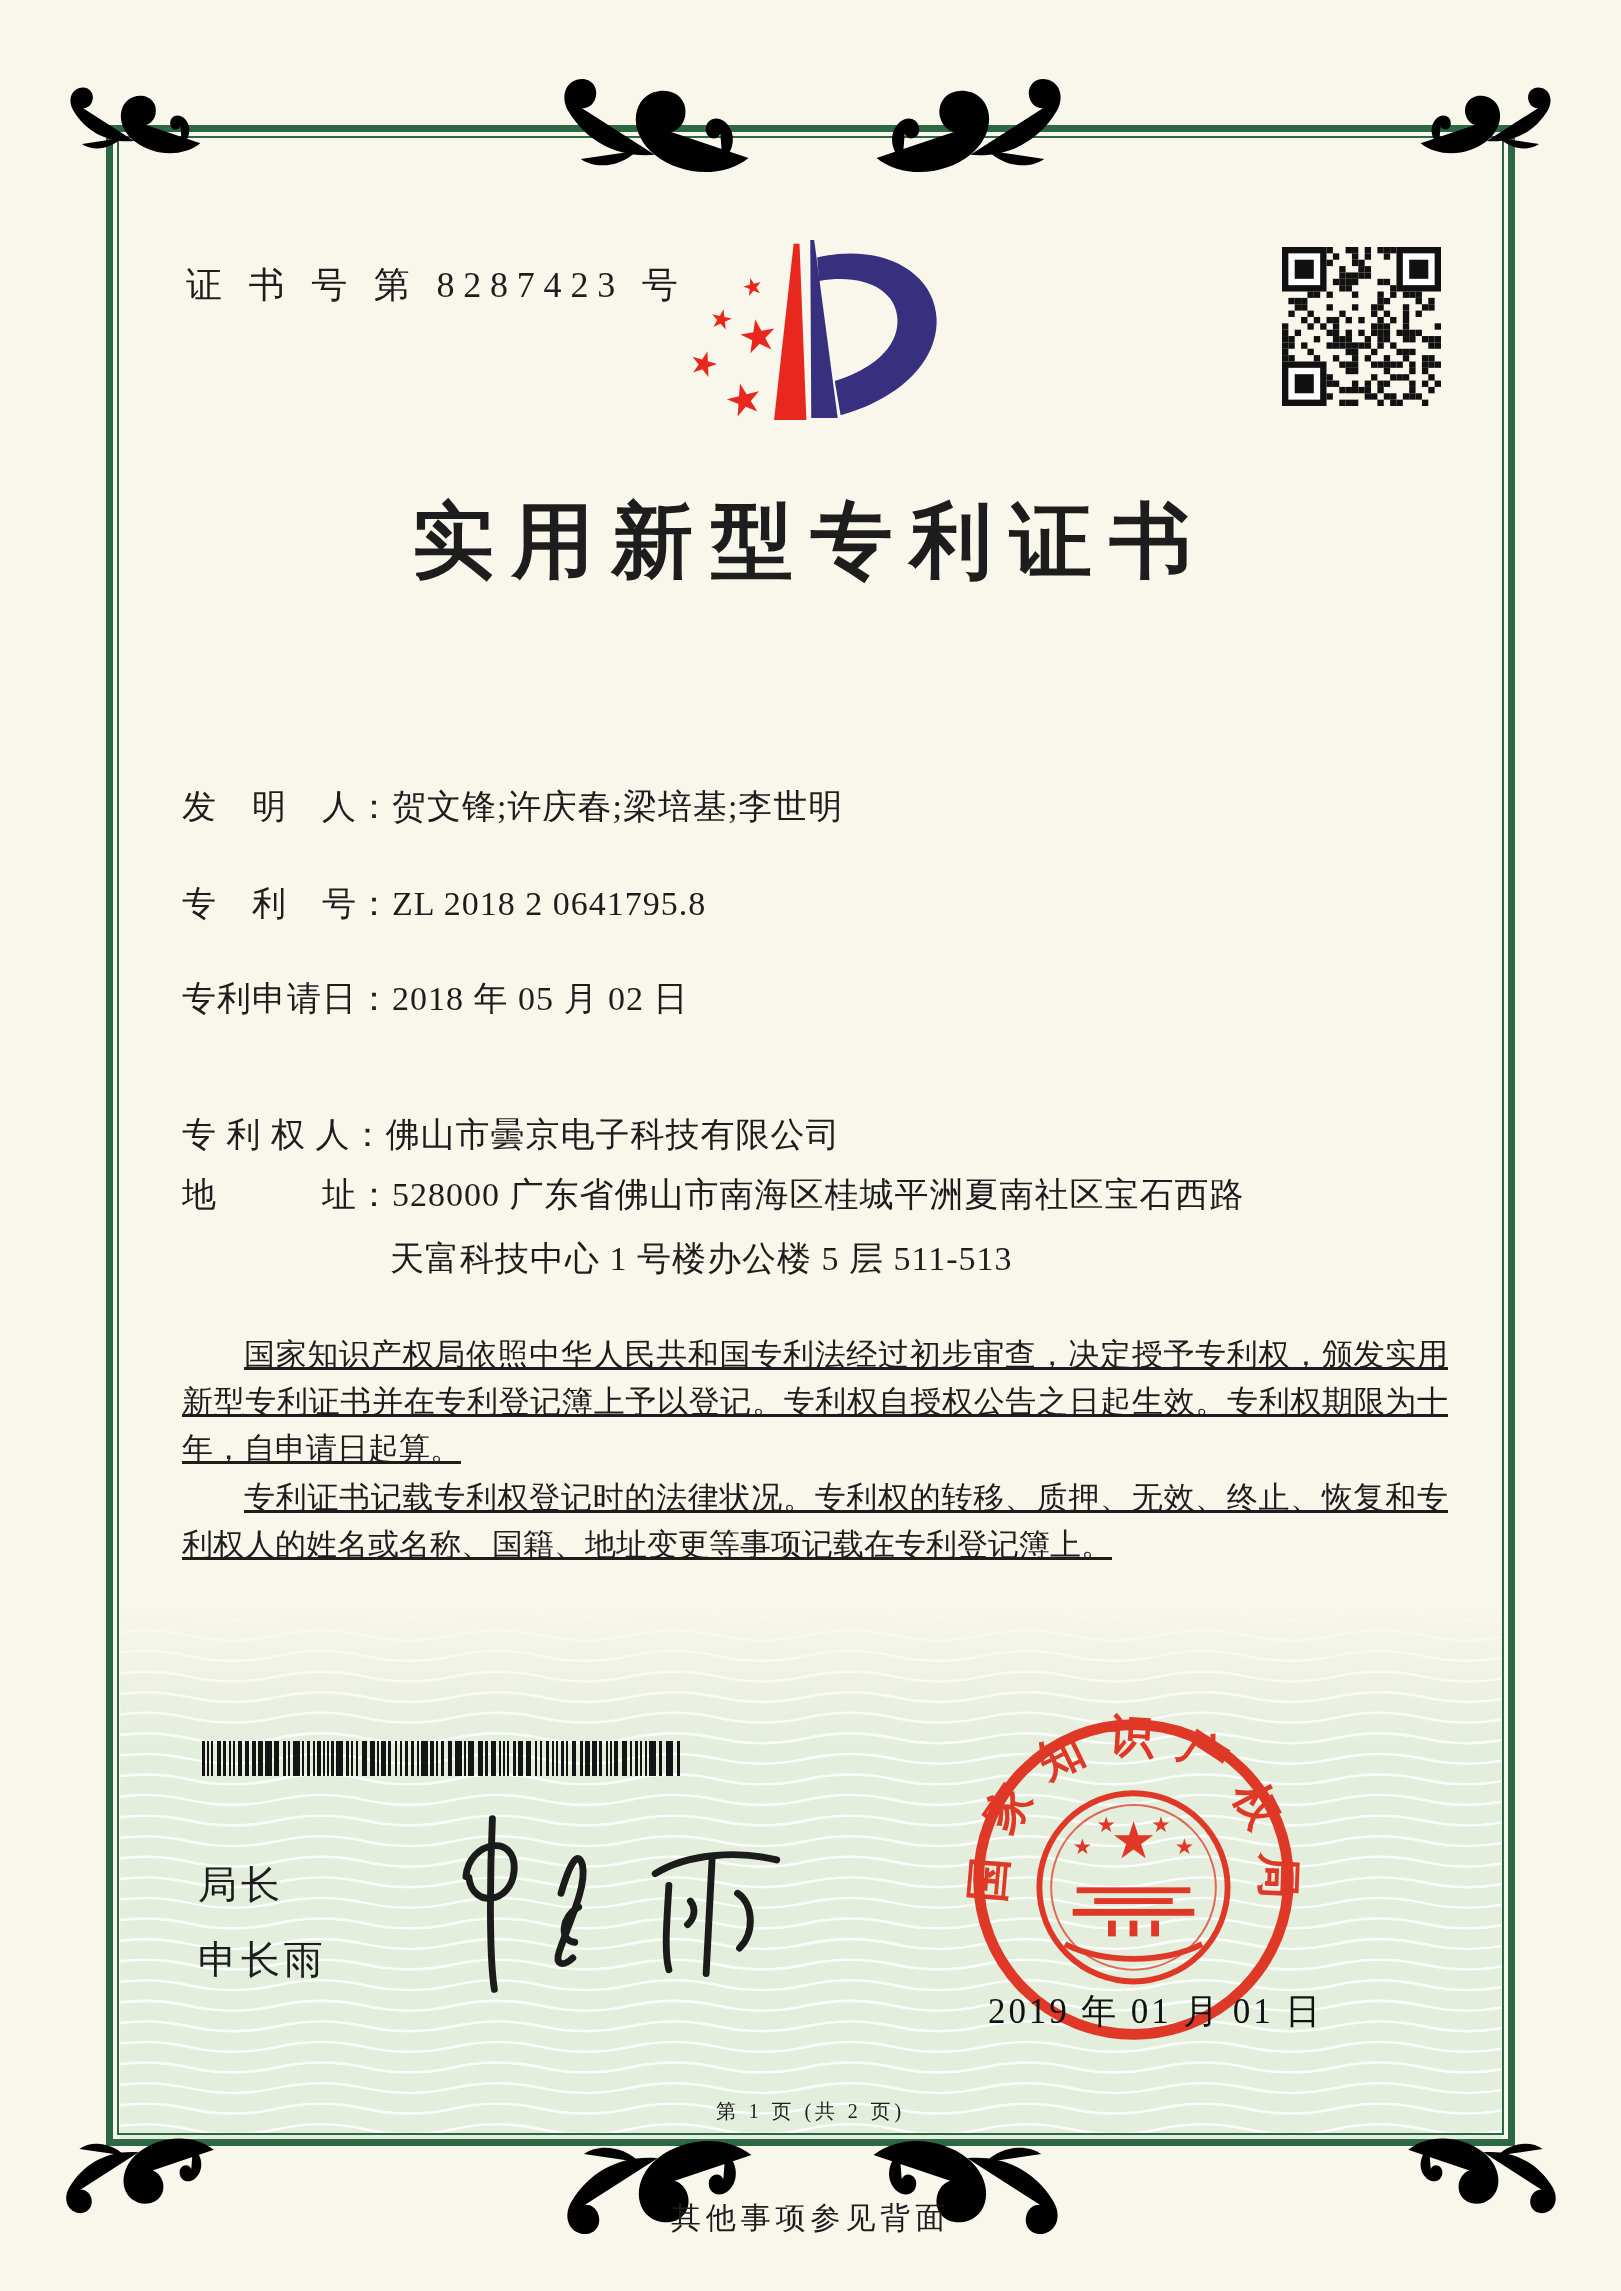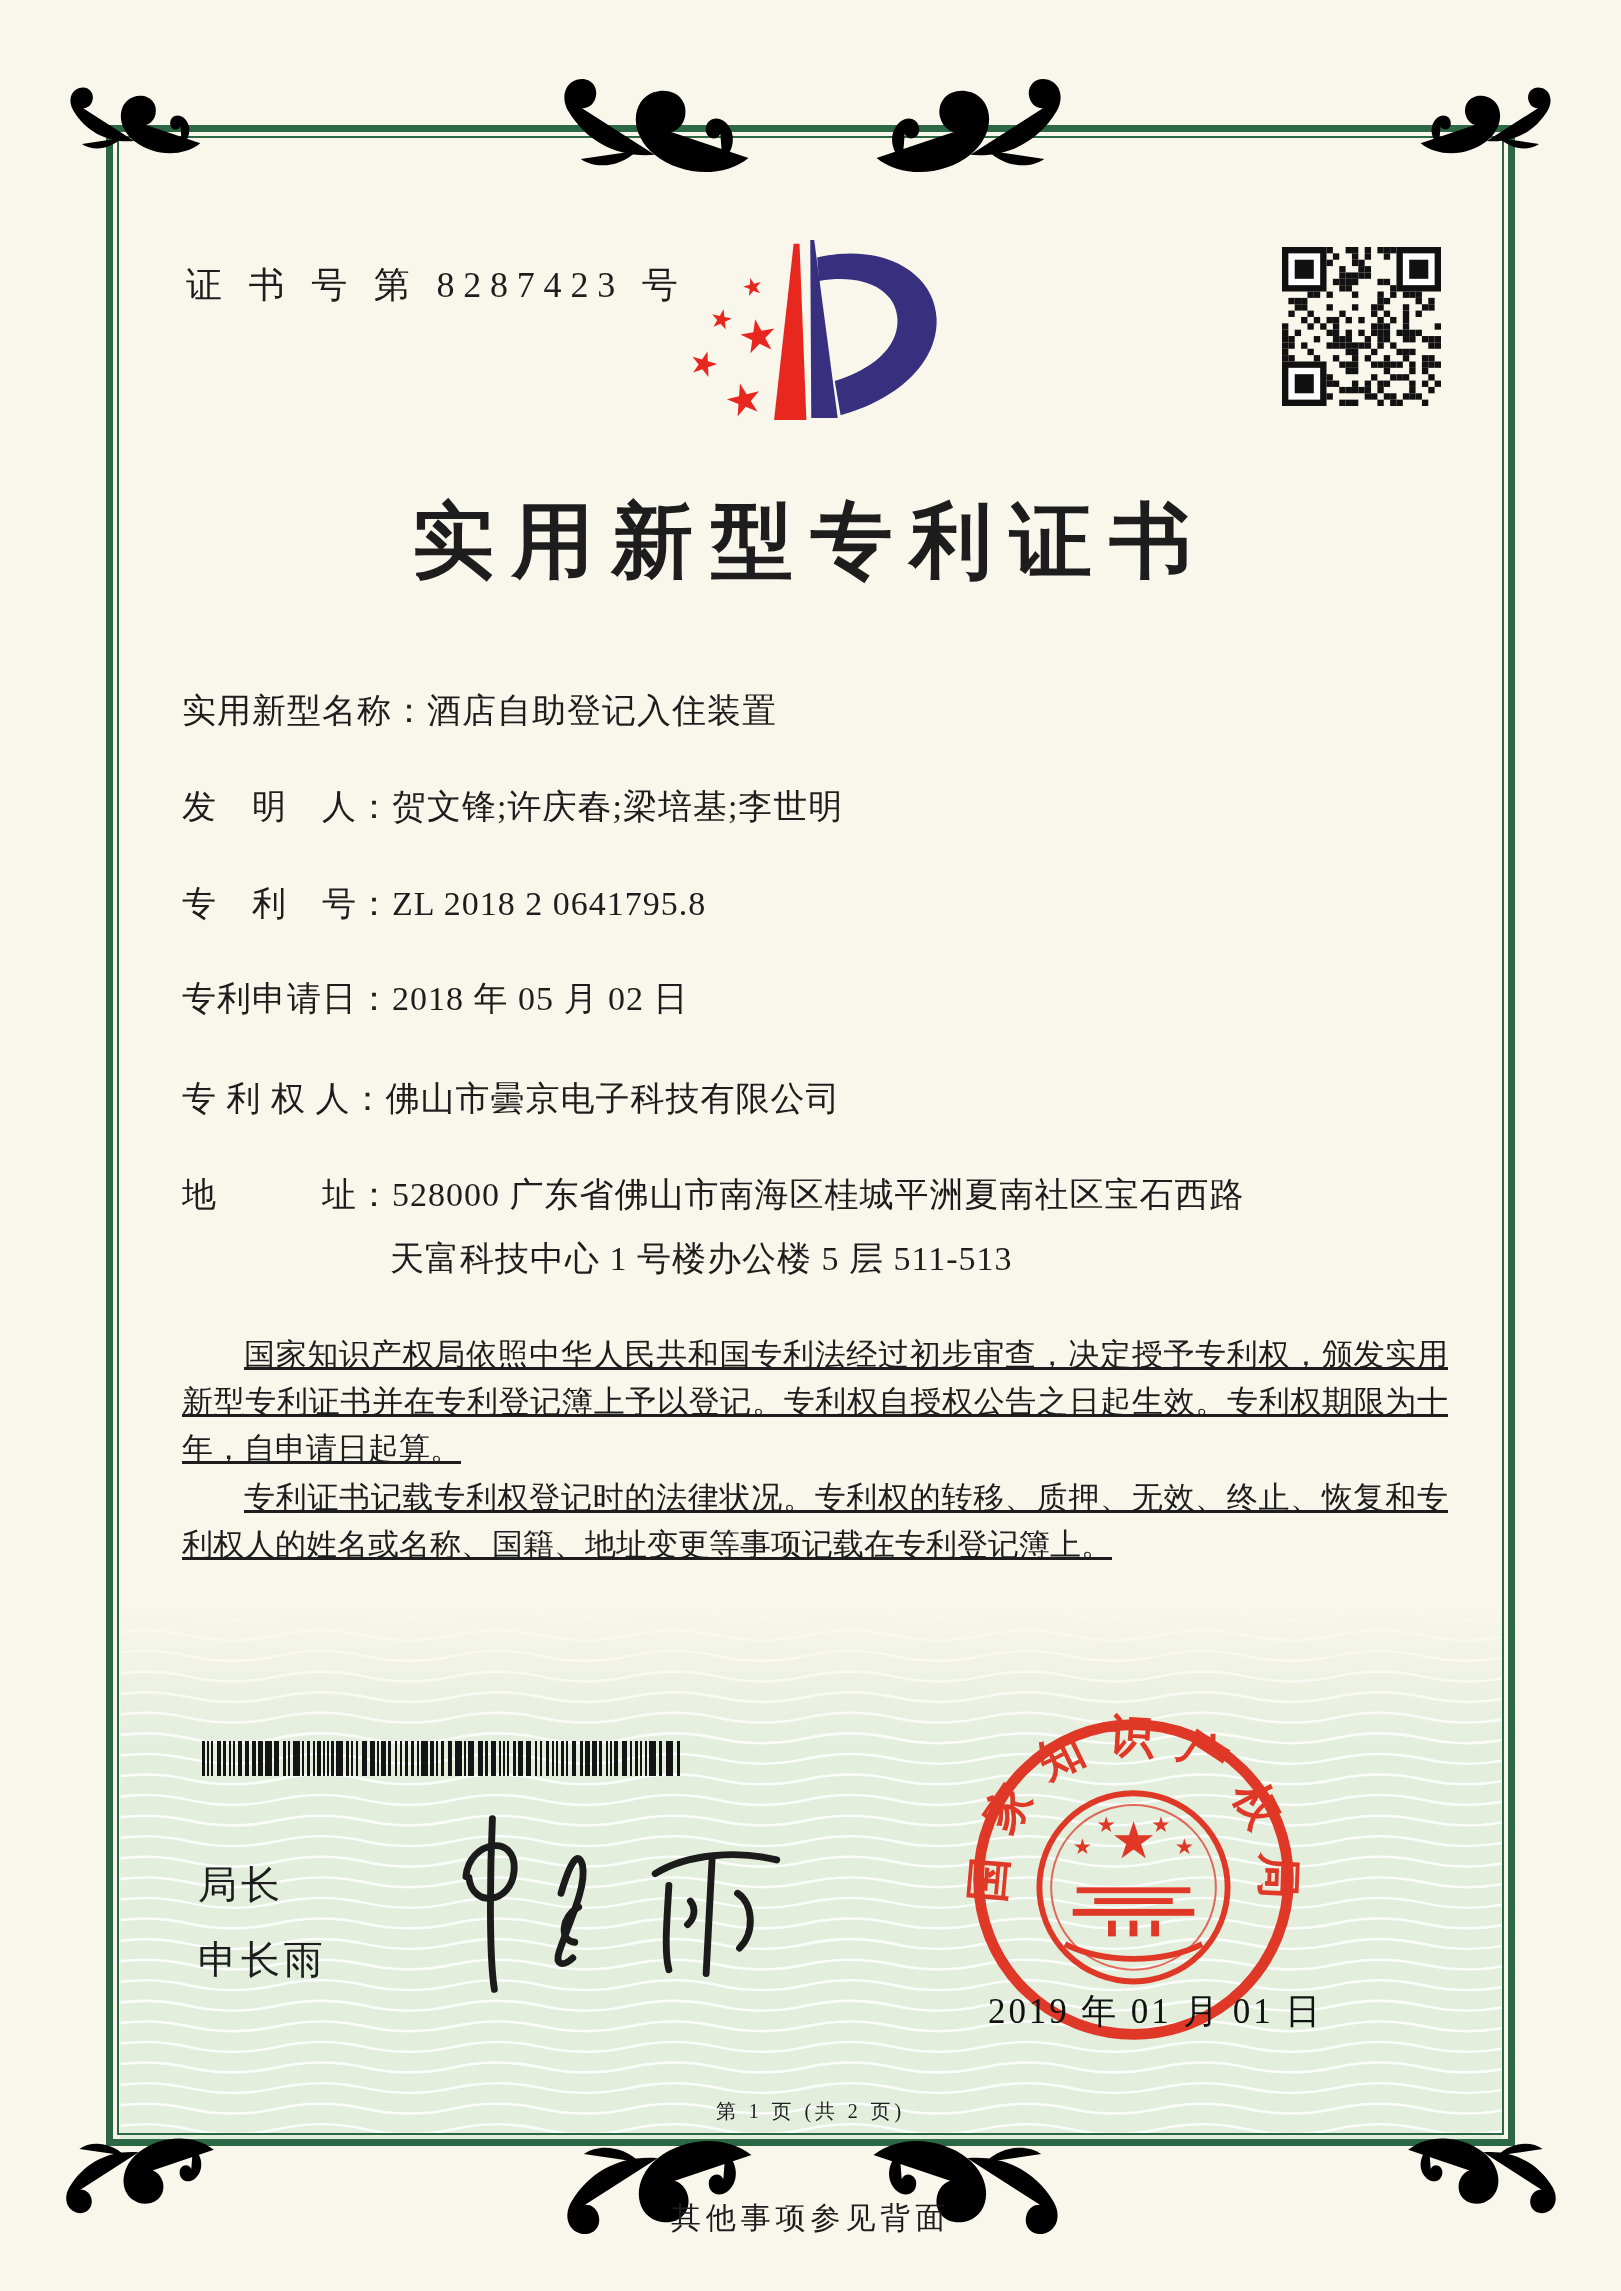--- a/index.html
+++ b/index.html
@@ -351,33 +351,30 @@
         <rect x="121.60000000000001" y="6.4" width="32" height="32" fill="#fff"></rect>
         <rect x="128" y="12.8" width="19.200000000000003" height="19.200000000000003"></rect>
         <rect x="0" y="115.2" width="44.800000000000004" height="44.800000000000004"></rect>
         <rect x="6.4" y="121.60000000000001" width="32" height="32" fill="#fff"></rect>
         <rect x="12.8" y="128" width="19.200000000000003" height="19.200000000000003"></rect>
       </g>
     </svg>
 
   <div class="abs doc-title">实用新型专利证书</div>
 
-  <div class="row" style="top:688px">
-    <span class="lbl">实用新型名称：</span><span class="val">酒店自助登记入住装置</span>
-  </div>
   <div class="row" style="top:784px">
     <span class="lbl">发　明　人：</span><span class="val">贺文锋;许庆春;梁培基;李世明</span>
   </div>
   <div class="row" style="top:881px">
     <span class="lbl">专　利　号：</span><span class="val">ZL 2018 2 0641795.8</span>
   </div>
   <div class="row" style="top:976px">
     <span class="lbl">专利申请日：</span><span class="val">2018 年 05 月 02 日</span>
   </div>
-  <div class="row" style="top:1076px">
+  <div class="row" style="top:1112px">
     <span class="lbl">专 利 权 人：</span><span class="val">佛山市曇京电子科技有限公司</span>
   </div>
   <div class="row" style="top:1172px">
     <span class="lbl">地　　　址：</span><span class="val">528000 广东省佛山市南海区桂城平洲夏南社区宝石西路</span>
     <span class="addr-l2">天富科技中心 1 号楼办公楼 5 层 511-513</span>
   </div>
 
   <div class="abs body-text">
     <p>国家知识产权局依照中华人民共和国专利法经过初步审查，决定授予专利权，颁发实用新型专利证书并在专利登记簿上予以登记。专利权自授权公告之日起生效。专利权期限为十年，自申请日起算。</p>
     <p>专利证书记载专利权登记时的法律状况。专利权的转移、质押、无效、终止、恢复和专利权人的姓名或名称、国籍、地址变更等事项记载在专利登记簿上。</p>

